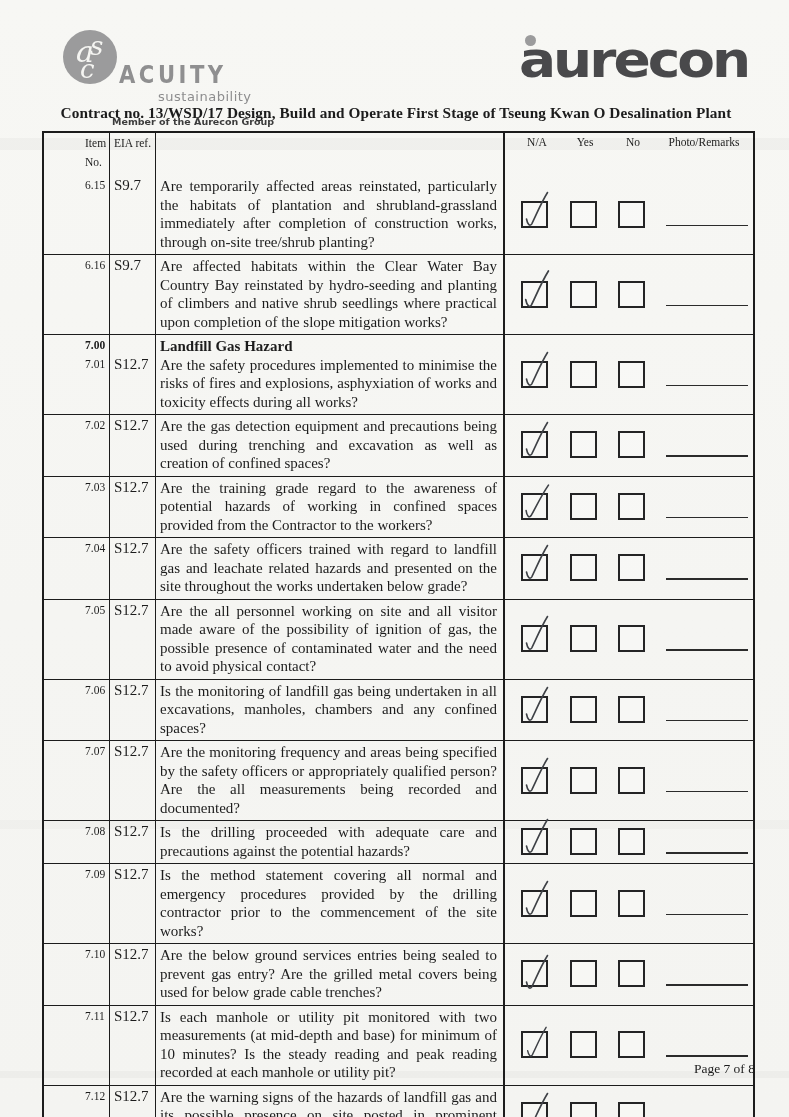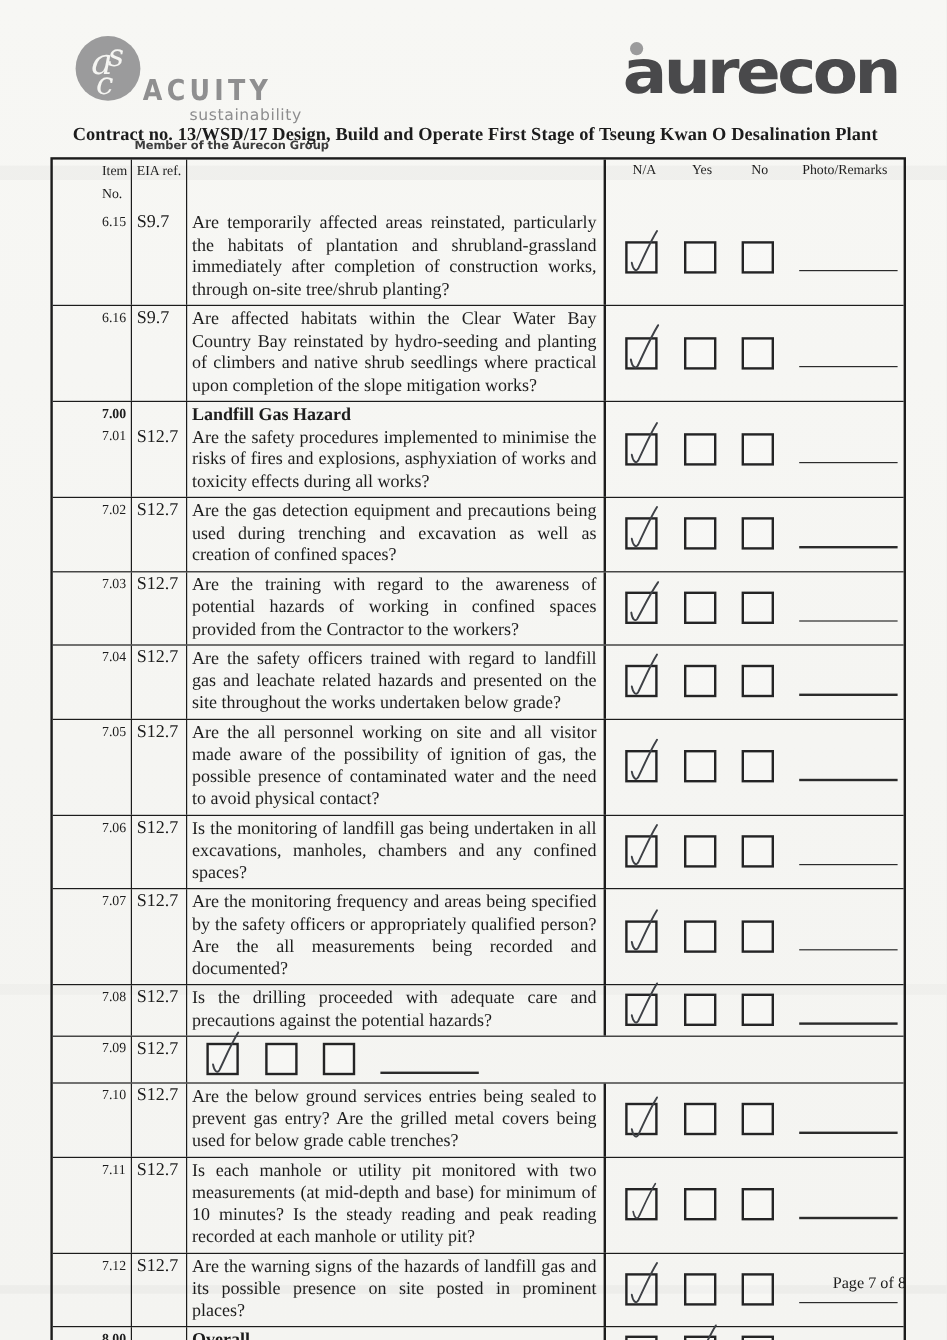--- a/index.html
+++ b/index.html
@@ -247,21 +247,21 @@
   <div class="trow">
     <div class="c-item">
       <div class="item-no">7.03</div>
 
     </div>
     <div class="c-eia">
       <div class="eia-text">S12.7</div>
     </div>
     <div class="c-q">
 
-      <div class="q-text">Are the training with regard to the awareness of potential hazards of working in confined spaces provided from the Contractor to the workers?</div>
+      <div class="q-text">Are the training grade regard to the awareness of potential hazards of working in confined spaces provided from the Contractor to the workers?</div>
     </div>
     <div class="c-checks">
       <span class="cbox cb-na">
               <svg class="tick" width="32" height="42" viewBox="0 0 32 42">
                 <path d="M6.5 29 C7.5 34.5 10 36.8 11.8 33.8 C15 27.5 21 13 27.5 2.5" fill="none" stroke="var(--pen)" stroke-width="1.6" stroke-linecap="round"></path>
               </svg>
             </span>
       <span class="cbox cb-yes"></span>
       <span class="cbox cb-no"></span>
       <span class="remark-line"></span>
@@ -388,20 +388,24 @@
     </div>
   </div>
 
   <div class="trow">
     <div class="c-item">
       <div class="item-no">7.09</div>
 
     </div>
     <div class="c-eia">
       <div class="eia-text">S12.7</div>
+    </div>
+    <div class="c-q">
+
+      <div class="q-text">Is the method statement covering all normal and emergency procedures provided by the drilling contractor prior to the commencement of the site works?</div>
     </div>
     <div class="c-checks">
       <span class="cbox cb-na">
               <svg class="tick" width="32" height="42" viewBox="0 0 32 42">
                 <path d="M6.5 29 C7.5 34.5 10 36.8 11.8 33.8 C15 27.5 21 13 27.5 2.5" fill="none" stroke="var(--pen)" stroke-width="1.6" stroke-linecap="round"></path>
               </svg>
             </span>
       <span class="cbox cb-yes"></span>
       <span class="cbox cb-no"></span>
       <span class="remark-line"></span>

